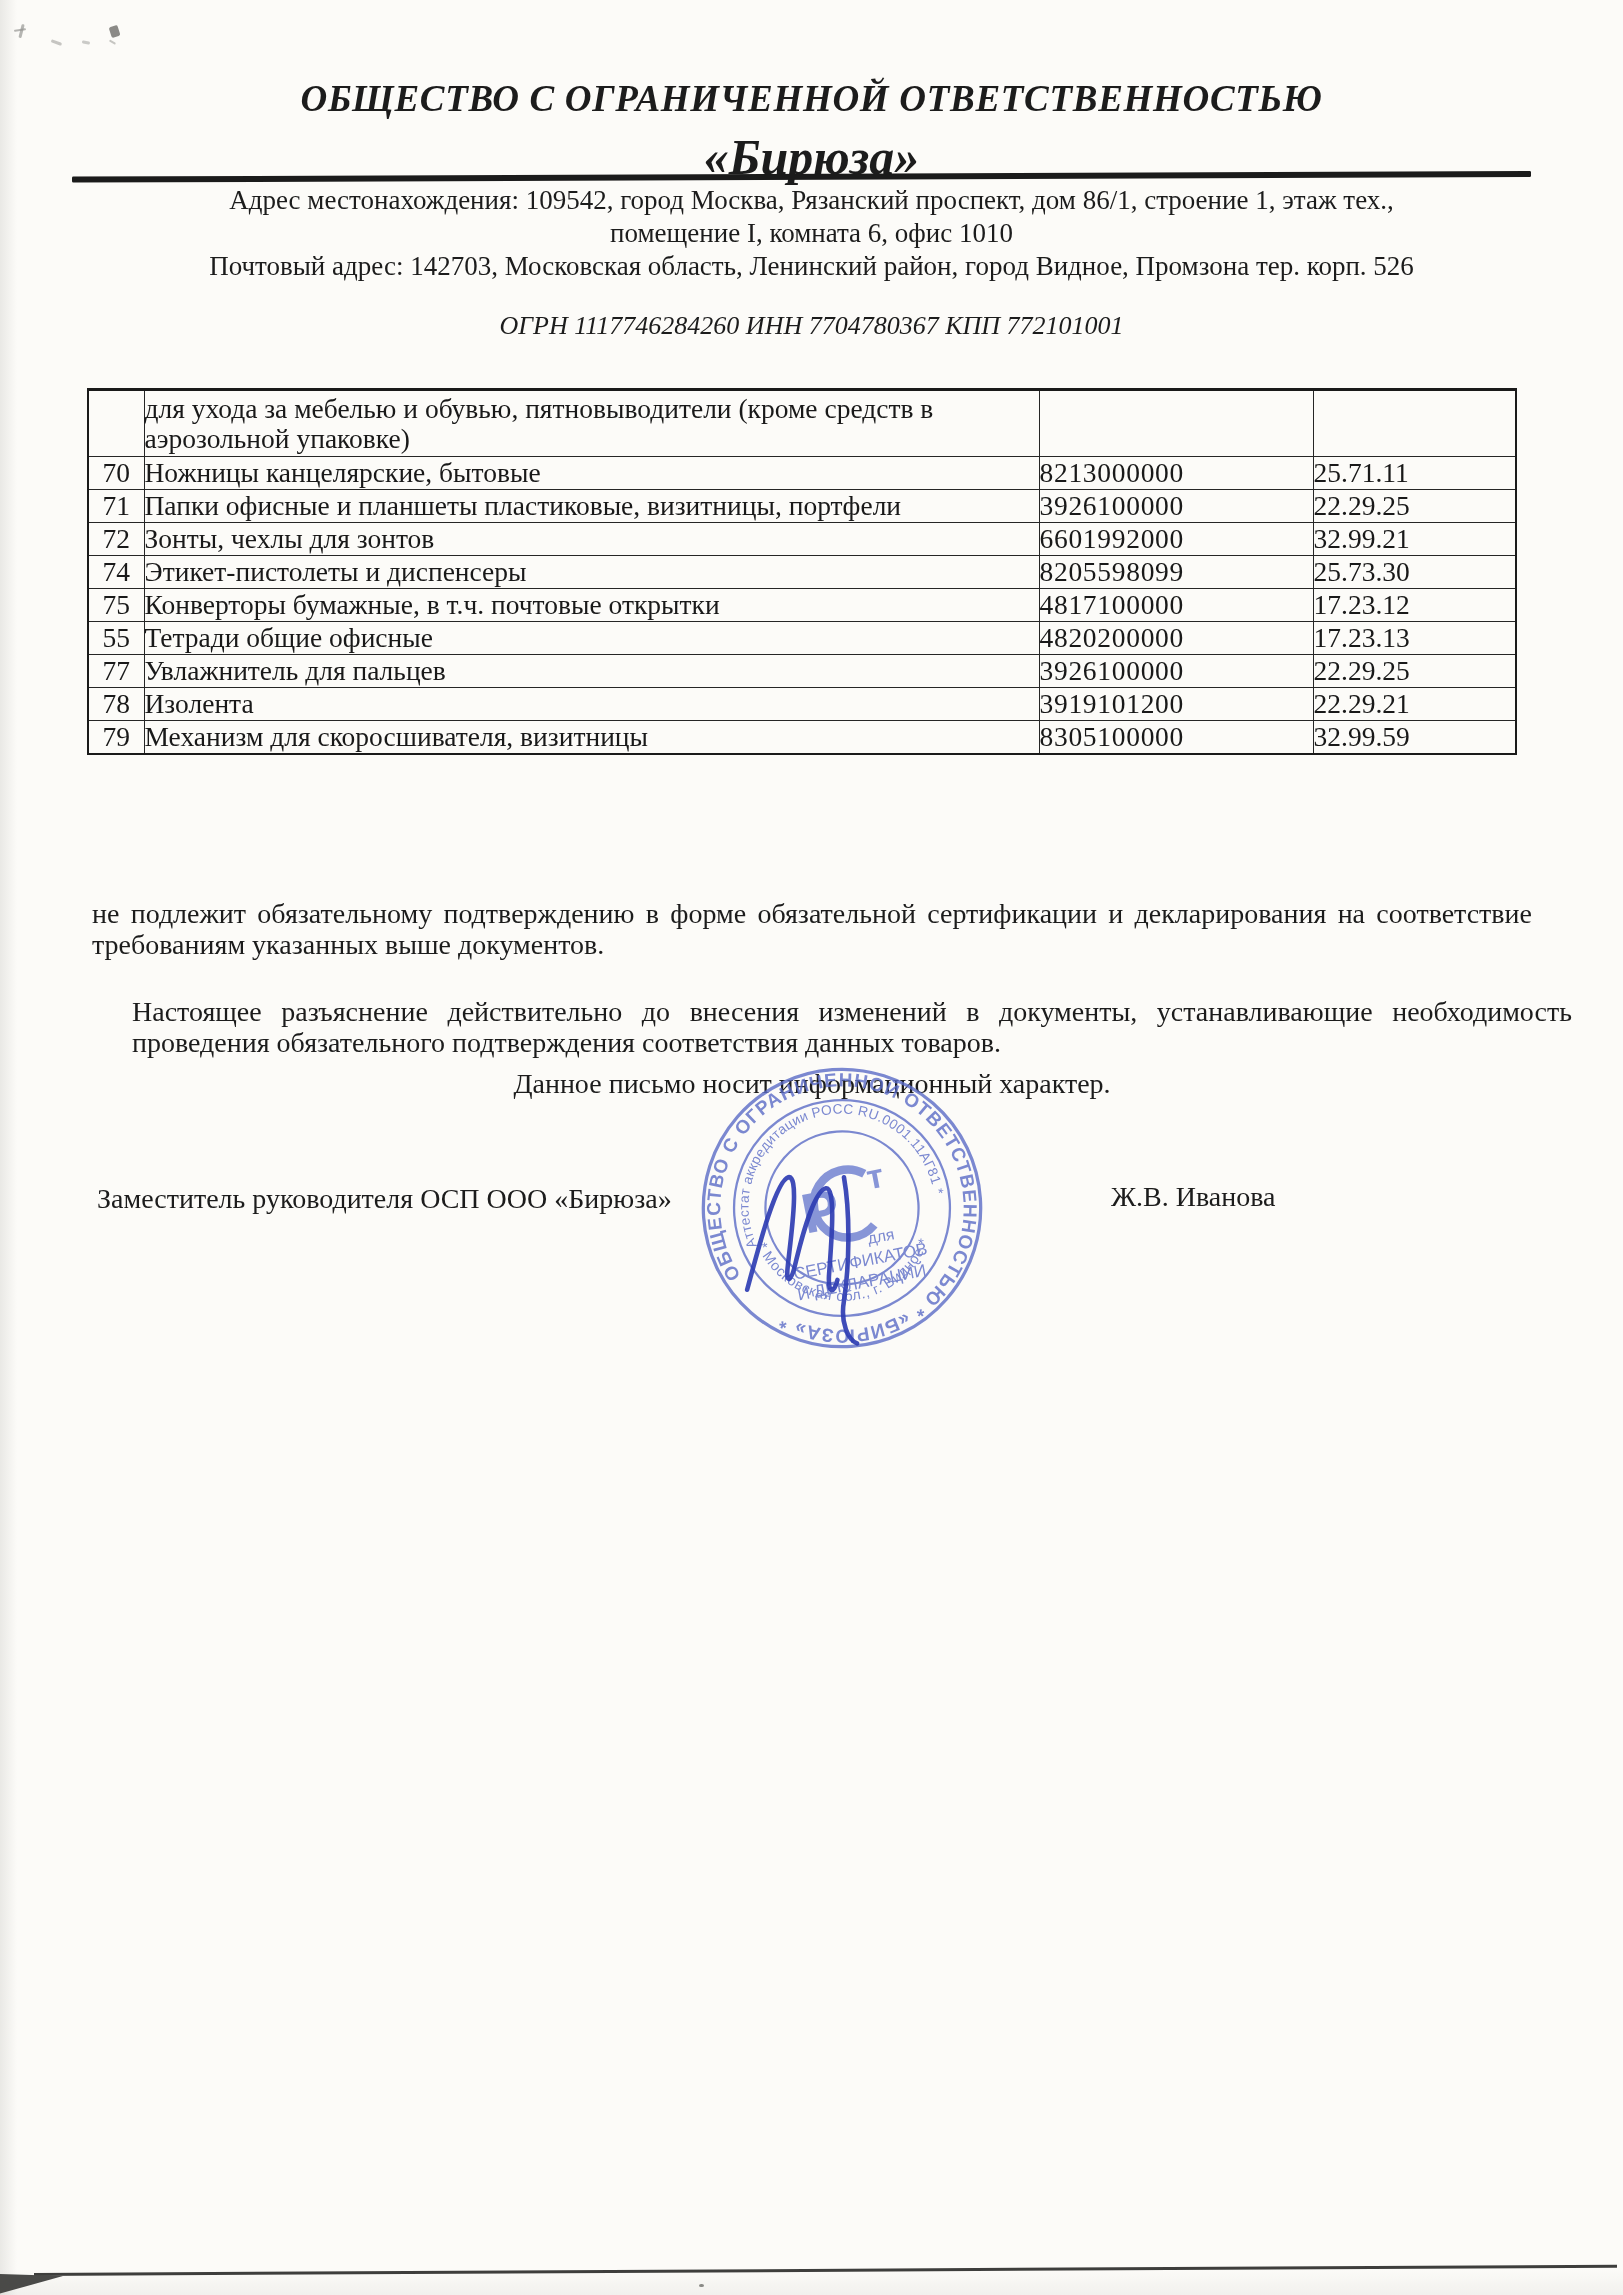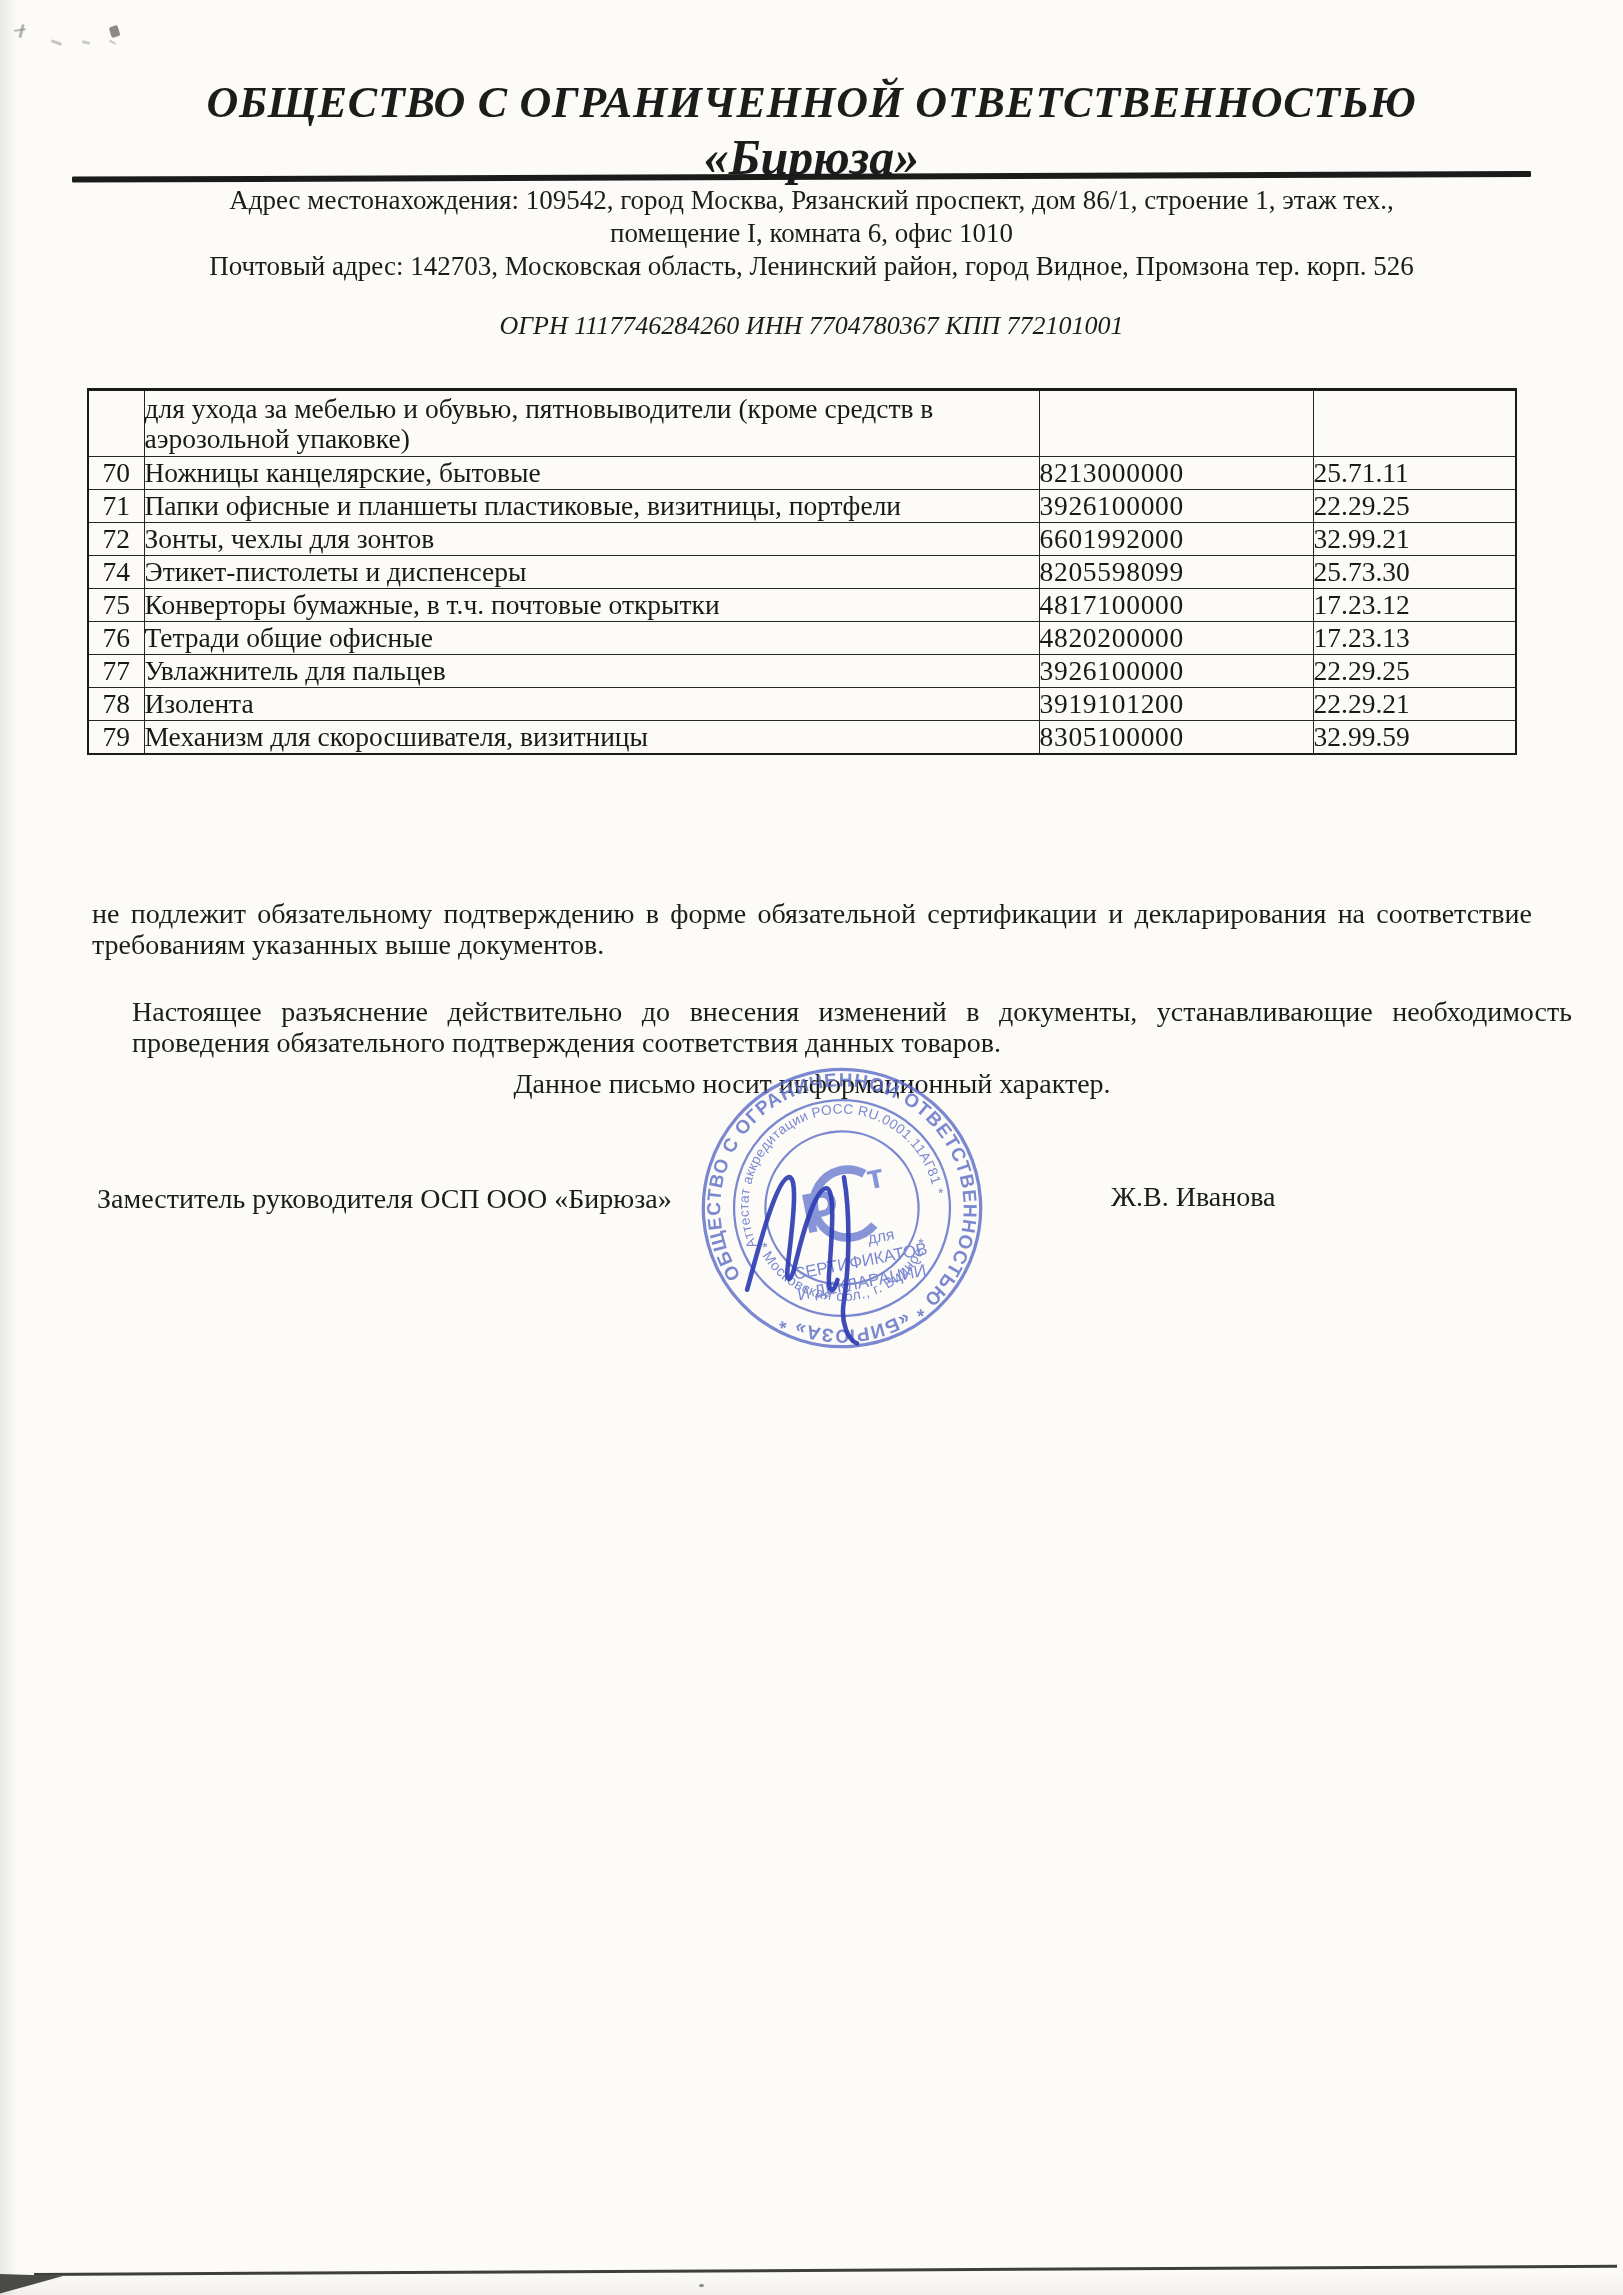--- a/index.html
+++ b/index.html
@@ -14,21 +14,21 @@
   .page::before{
     content:"";position:absolute;inset:0;pointer-events:none;
     background:
       linear-gradient(90deg, rgba(120,120,115,.14) 0, rgba(120,120,115,0) 17px),
       linear-gradient(0deg, rgba(120,120,115,.08) 0, rgba(120,120,115,0) 26px);
   }
   .abs{position:absolute;}
   
   .title1{
     top:77px;left:0;width:1623px;text-align:center;
-    font-size:44px;font-weight:bold;font-style:italic;letter-spacing:0.7px;
+    font-size:37px;font-weight:bold;font-style:italic;letter-spacing:0.7px;
   }
   .title2{
     top:128px;left:0;width:1623px;text-align:center;
     font-size:50px;font-weight:bold;font-style:italic;
   }
   .hrule{
     top:171px;left:72px;width:1459px;height:5.9px;background:#1b1b1b;
     transform:rotate(-0.22deg);transform-origin:right center;border-radius:1.3px;
   }
   .addr{
@@ -153,21 +153,21 @@
         <td class="c-code">8205598099</td>
         <td class="c-okpd">25.73.30</td>
       </tr>
       <tr class="r">
         <td class="c-num">75</td>
         <td class="c-desc">Конверторы бумажные, в т.ч. почтовые открытки</td>
         <td class="c-code">4817100000</td>
         <td class="c-okpd">17.23.12</td>
       </tr>
       <tr class="r">
-        <td class="c-num">76</td>
+        <td class="c-num">55</td>
         <td class="c-desc">Тетради общие офисные</td>
         <td class="c-code">4820200000</td>
         <td class="c-okpd">17.23.13</td>
       </tr>
       <tr class="r">
         <td class="c-num">77</td>
         <td class="c-desc">Увлажнитель для пальцев</td>
         <td class="c-code">3926100000</td>
         <td class="c-okpd">22.29.25</td>
       </tr>

